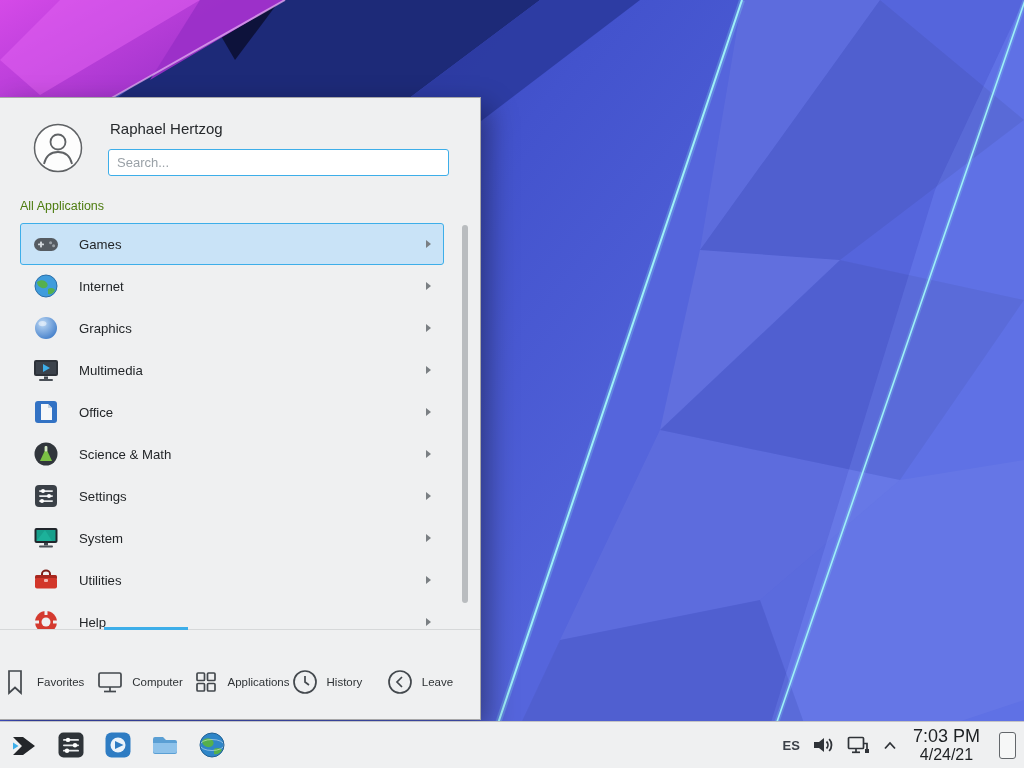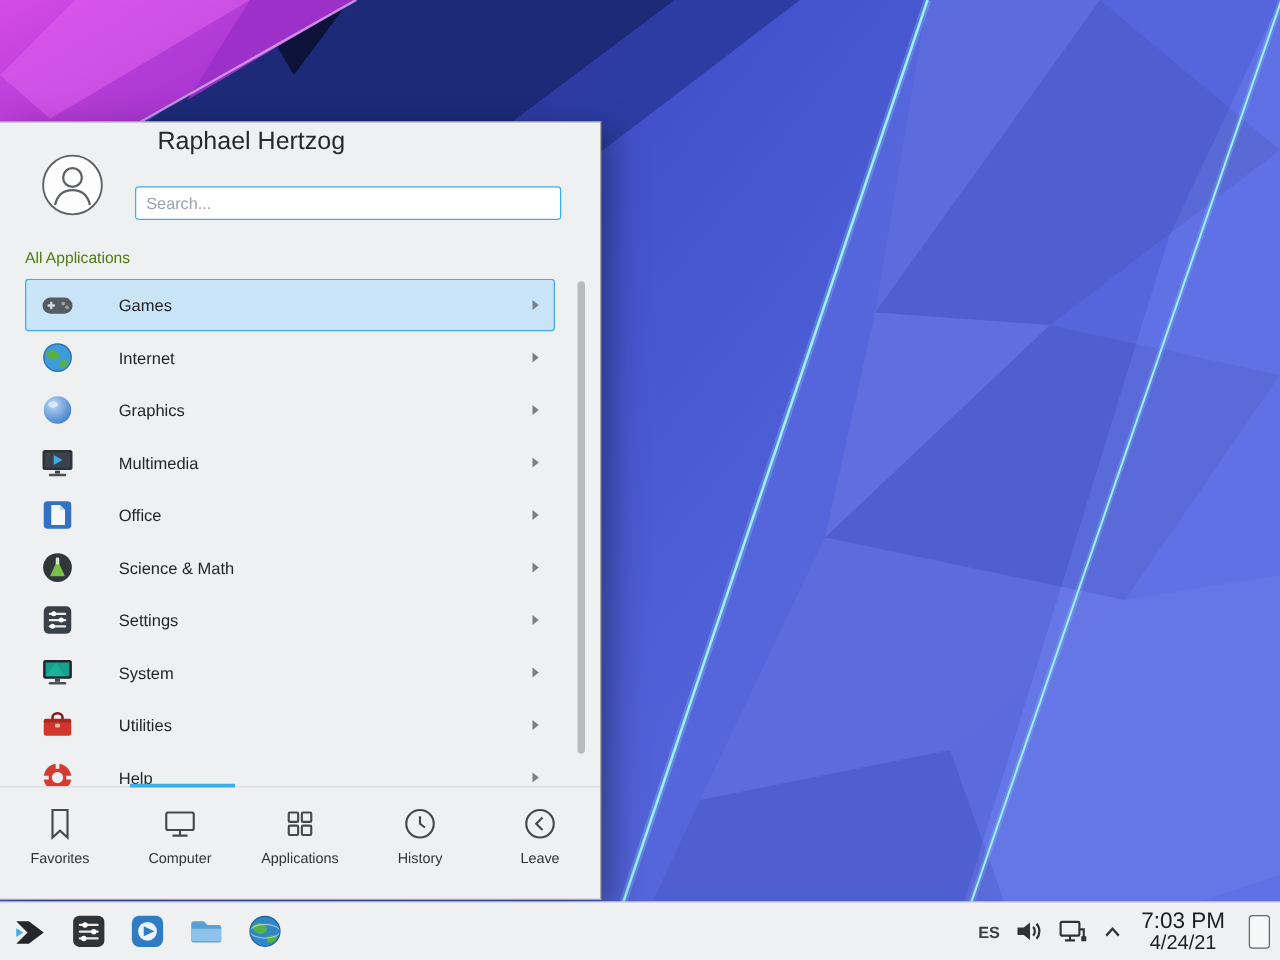--- a/index.html
+++ b/index.html
@@ -15,60 +15,59 @@
   
   #launcher {
     position:absolute; left:0; top:97px; width:481px; height:623px;
     background:#eff0f1;
     border:1px solid rgba(0,0,0,.30); border-left:none;
     box-shadow: 8px 10px 26px rgba(0,0,0,.38);
     z-index: 5;
   }
   .lheader { position:relative; height:88px; }
   .avatar { position:absolute; left:33px; top:25px; width:50px; height:50px; }
-  .user-name { position:absolute; left:110px; top:4px; font-size:20px; color:#26292c;margin-left:16px; }
+  .user-name { position:absolute; left:110px; top:22px; font-size:15px; color:#26292c; }
   .search {
     position:absolute; left:108px; top:51px; width:341px; height:27px;
     border:1px solid #3daee9; border-radius:3px; background:#ffffff;
     font-family:inherit; font-size:13px; padding:0 8px; color:#232629; outline:none;
   }
   .search::placeholder { color:#9aa1a7; }
   .section-label { position:absolute; left:20px; top:101px; font-size:12.5px; color:#4d7c0f; }
 
   .applist {
     position:absolute; left:0; top:125px; right:0; bottom:90px;
     overflow:hidden; padding:0 20px;
   }
   .row {
     height:42px; display:flex; align-items:center;
     padding:0 12px; margin-right:16px;
     border:1px solid transparent; border-radius:3px;
     cursor:default;
-    gap:16px;
   }
   .row.selected { background:#c9e3f7; border-color:#3daee9; }
   .app-icon { width:26px; height:26px; flex:0 0 26px; display:flex; }
   .app-icon svg { width:26px; height:26px; }
   .row-label { margin-left:20px; font-size:13.2px; color:#232629; }
   .chev {
     margin-left:auto; width:0; height:0;
     border-left:5px solid #7a7f83; border-top:4.5px solid transparent; border-bottom:4.5px solid transparent;
   }
   .scrollbar {
     position:absolute; right:12px; top:127px; width:6px; height:378px;
     background:#b9bcbf; border-radius:3px; z-index:6;
   }
 
   .lfooter {
     position:absolute; left:0; right:0; bottom:0; height:90px;
     border-top:1px solid #d6d8d9; display:flex;
   }
   .tab-indicator { position:absolute; top:-3px; left:104px; width:84px; height:3px; background:#3daee9; }
   .ftab {
-    flex:1 1 0; display:flex; flex-direction:column; align-items:center;
+    flex:1 1 0; display:flex; flex-direction:row; align-items:center;
     padding-top:14px; gap:7px; cursor:default;
   }
   .ftab svg { width:30px; height:30px; }
   .ftab .tab-label { font-size:11.5px; color:#2f3336; }
 
   
   #taskbar {
     position:absolute; left:0; right:0; bottom:0; height:47px;
     background:#eff0f1; border-top:1px solid rgba(0,0,0,.18);
     display:flex; align-items:center; padding:0 8px; z-index:10;margin-top:28px;

